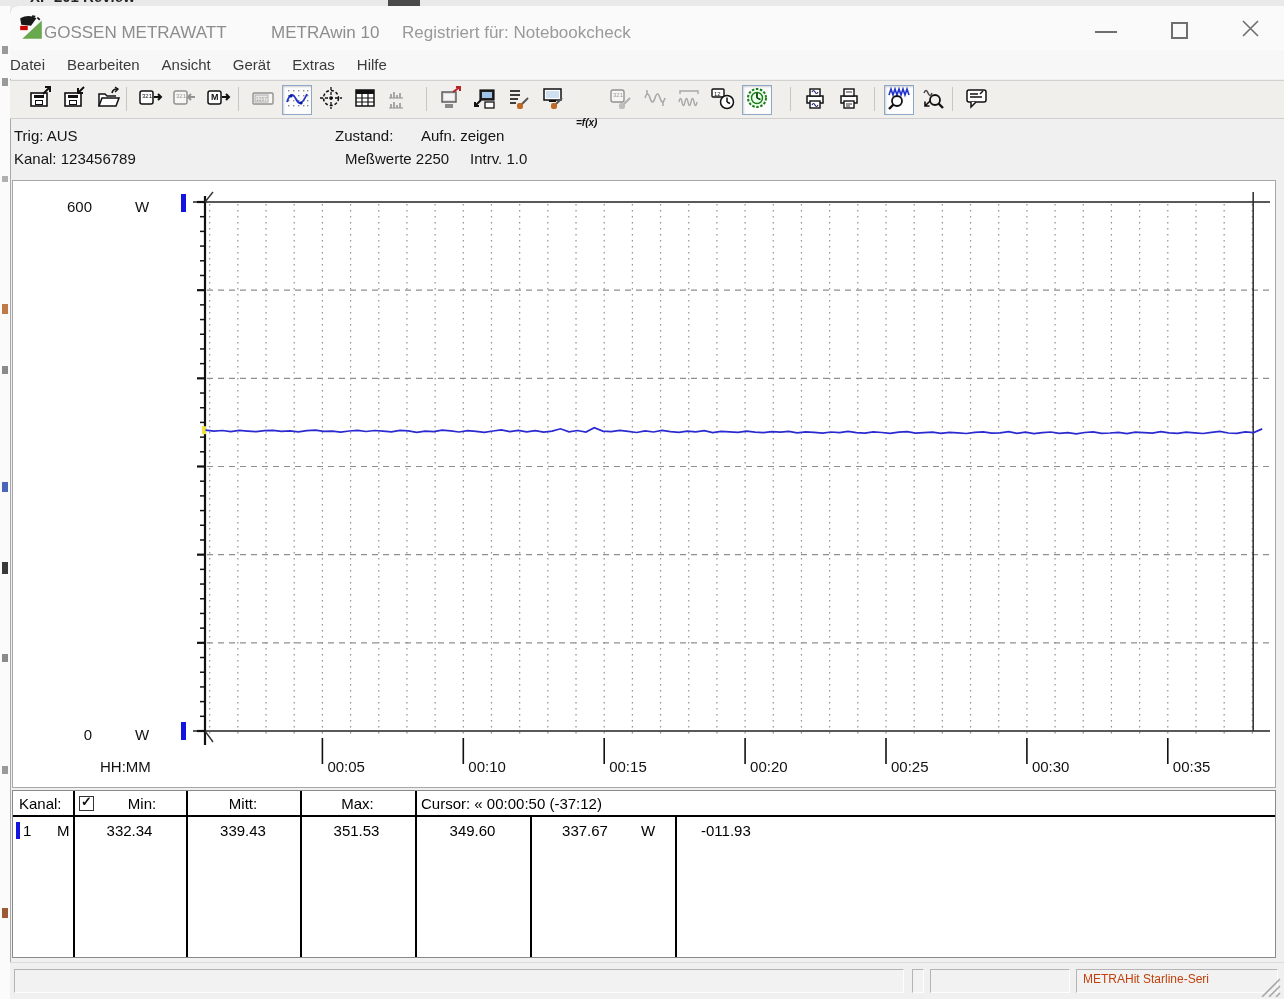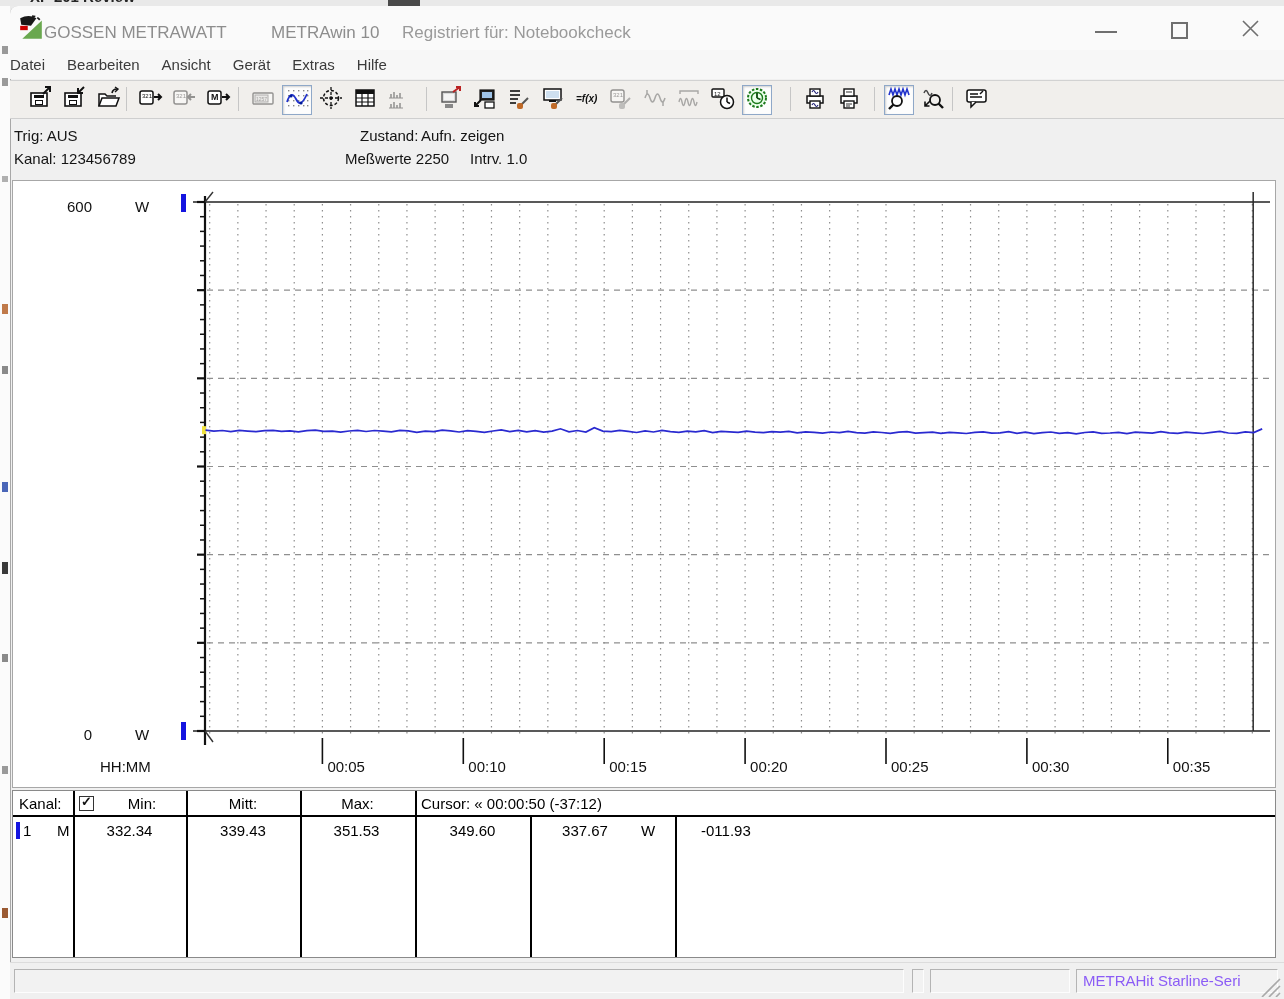--- a/index.html
+++ b/index.html
@@ -240,21 +240,21 @@
     </div>
     <div class="tb-btn" style="left: 528px;">
       <span><svg width="24" height="24" viewBox="0 0 24 24">
           <rect x="3" y="3" width="17" height="11" fill="#fff" stroke="#111" stroke-width="1.5"></rect>
           <rect x="5" y="5" width="13" height="7" fill="#cfe0f0"></rect>
           <rect x="8" y="14" width="7" height="2" fill="#111"></rect>
           <line x1="13" y1="20" x2="21" y2="12" stroke="#555" stroke-width="2"></line>
           <rect x="10" y="17" width="6" height="6" rx="2" fill="#c06a28"></rect>
         </svg></span>
     </div>
-    <div class="tb-btn" style="left: 562px;">
+    <div class="tb-btn" style="left: 562px; margin-top: 24px;">
       <span><svg width="24" height="24" viewBox="0 0 24 24">
           <text x="1" y="16" font-size="10" font-style="italic" font-weight="bold" fill="#111">=f(x)</text>
         </svg></span>
     </div>
     <div class="tb-btn disabled" style="left: 596px;">
       <span><svg width="24" height="24" viewBox="0 0 24 24">
           <rect x="2" y="4" width="13" height="12" rx="2" fill="#fff" stroke="#111" stroke-width="1.4"></rect>
           <text x="4" y="11" font-size="6" fill="#111">321</text>
           <line x1="13" y1="20" x2="21" y2="12" stroke="#555" stroke-width="2"></line>
           <rect x="10" y="17" width="6" height="6" rx="2" fill="#c06a28"></rect>
@@ -327,21 +327,21 @@
           <rect x="2" y="4" width="19" height="12" rx="2" fill="#fff" stroke="#111" stroke-width="1.5"></rect>
           <path d="M6,16 L6,21 L11,16" fill="#fff" stroke="#111" stroke-width="1.5"></path>
           <path d="M5,8 L13,8 M5,11 L17,11" stroke="#111" stroke-width="1.4"></path>
           <path d="M15,8 L18,5" stroke="#111" stroke-width="1.4"></path>
         </svg></span>
     </div>
   </div>
 
 <span class="info-txt" style="left:14px;top:127px">Trig: AUS</span>
 <span class="info-txt" style="left:14px;top:150px">Kanal: 123456789</span>
-<span class="info-txt" style="left:360px;top:127px">Zustand:</span>
+<span class="info-txt" style="left:335px;top:127px">Zustand:</span>
 <span class="info-txt" style="left:421px;top:127px">Aufn. zeigen</span>
 <span class="info-txt" style="left:345px;top:150px">Meßwerte 2250</span>
 <span class="info-txt" style="left:470px;top:150px">Intrv. 1.0</span>
 
 <div class="abs" id="chart-panel"></div>
 <svg id="chart-svg" width="1262" height="606">
     <line x1="194" y1="461.8333333333333" x2="1258" y2="461.8333333333333" stroke="#8f8f8f" stroke-width="1.2" stroke-dasharray="6,5"></line>
     <line x1="194" y1="373.66666666666663" x2="1258" y2="373.66666666666663" stroke="#8f8f8f" stroke-width="1.2" stroke-dasharray="6,5"></line>
     <line x1="194" y1="285.5" x2="1258" y2="285.5" stroke="#8f8f8f" stroke-width="1.2" stroke-dasharray="6,5"></line>
     <line x1="194" y1="197.33333333333331" x2="1258" y2="197.33333333333331" stroke="#8f8f8f" stroke-width="1.2" stroke-dasharray="6,5"></line>
@@ -478,18 +478,18 @@
   <span class="tbl-txt tbl-center" style="left:517px;top:31px;width:110px">337.67</span>
   <span class="tbl-txt" style="left:628px;top:31px">W</span>
   <span class="tbl-txt" style="left:688px;top:31px">-011.93</span>
 </div>
 
 <div class="abs" id="statusbar">
   <div class="sunken" style="left:4px;width:890px"></div>
   <div class="sunken" style="left:902px;width:12px"></div>
   <div class="sunken" style="left:920px;width:140px"></div>
   <div class="sunken" style="left:1066px;width:202px">
-    <span style="position:absolute;left:6px;top:2px;font-size:15px;color:#8b5cf6;white-space:nowrap">METRAHit Starline-Seri</span>
+    <span style="position:absolute;left:6px;top:2px;font-size:12px;color:#c2410c;white-space:nowrap">METRAHit Starline-Seri</span>
   </div>
   <svg id="grip">
     <path d="M20,2 L2,20 M20,9 L9,20 M20,16 L16,20" stroke="#a9a9a9" stroke-width="1.6"></path>
   </svg>
 </div>
 
 </body></html>

